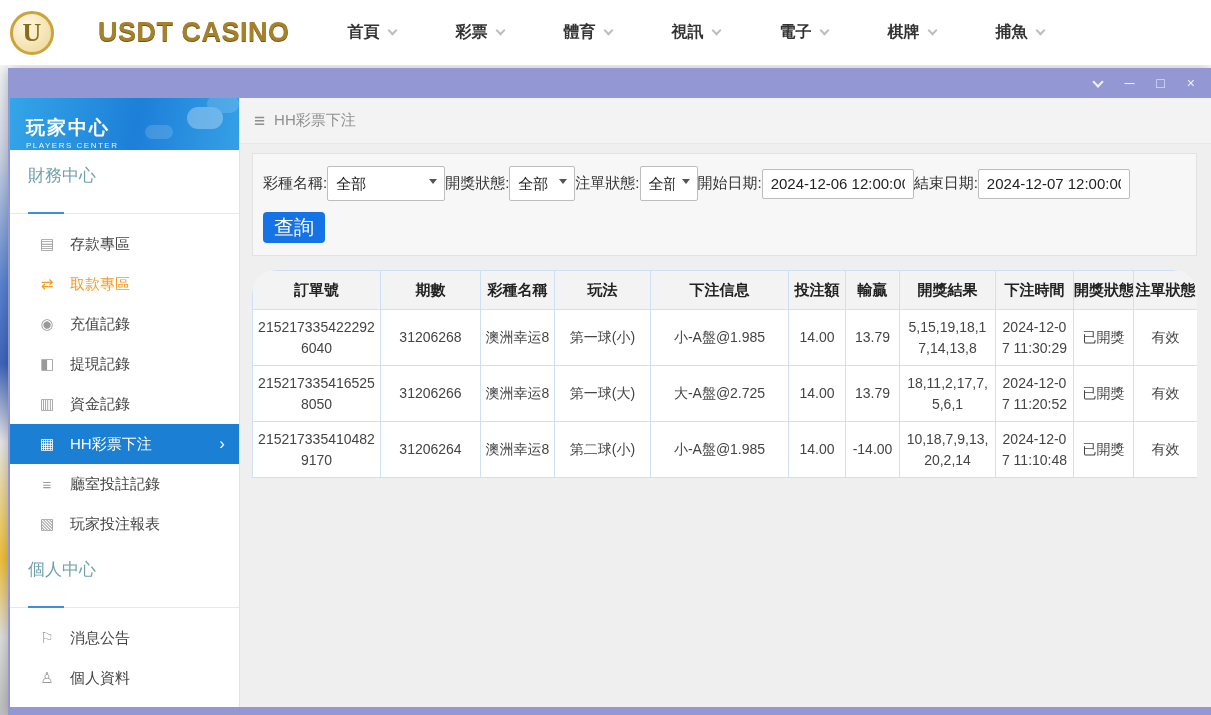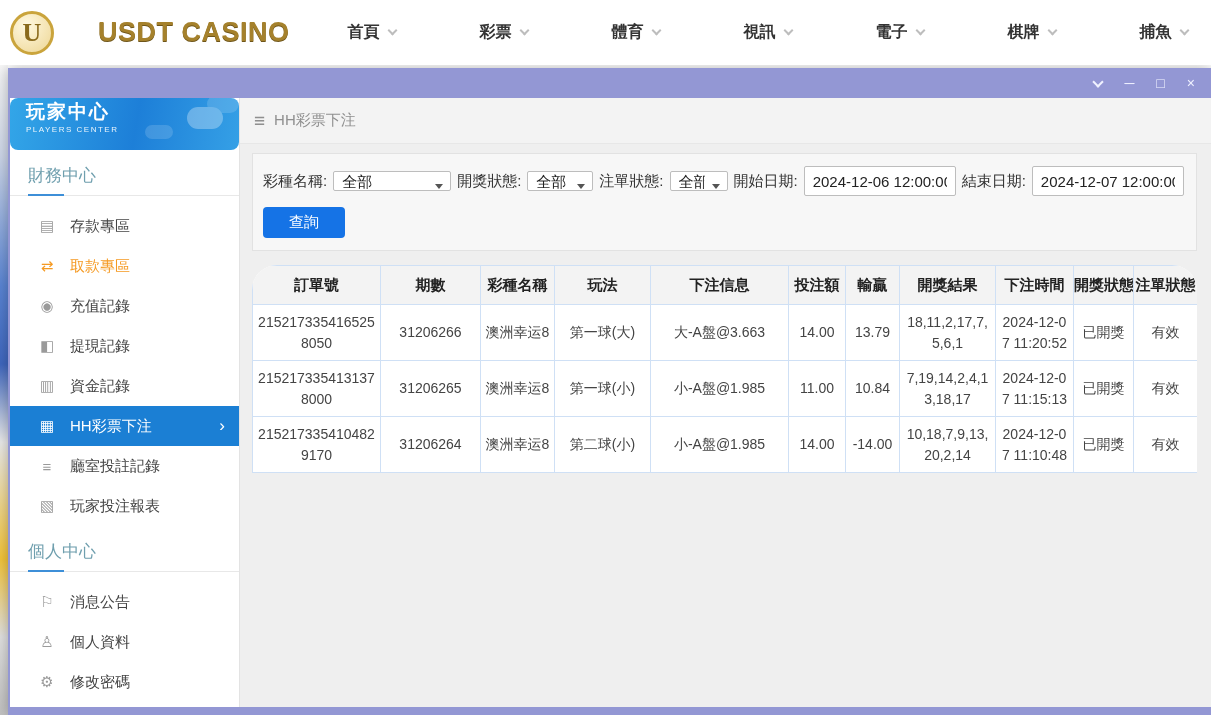--- a/index.html
+++ b/index.html
@@ -8,21 +8,21 @@
   .page { position:relative; width:1211px; height:715px; overflow:hidden; background:#fff; }
 
   
   .topnav { height:65px; display:flex; align-items:center; padding-left:10px; background:#fff; position:relative; z-index:2; }
   .logo { display:flex; align-items:center; gap:8px; cursor:pointer; }
   .logo-mark { width:44px; height:44px; border-radius:50%; border:3px solid #caa43c;
     background:radial-gradient(circle at 35% 30%, #fff8e0, #edd694);
     color:#8a6a1c; font-size:26px; font-weight:bold; display:flex; align-items:center; justify-content:center;
     font-family:"Liberation Serif","DejaVu Serif",serif; }
   .logo-text { font-size:27px; font-weight:800; letter-spacing:.5px; color:#a5812c; text-shadow:0 1px 0 #6e551a;margin-left:36px; }
-  .nav-items { display:flex; margin-left:58px; gap:84px; }
+  .nav-items { display:flex; margin-left:58px; gap:60px; }
   .nav-item { display:flex; align-items:center; font-size:16px; color:#333; font-weight:600; cursor:pointer; }
   .chev { width:7px; height:7px; border-right:2px solid #bdbdbd; border-bottom:2px solid #bdbdbd;
     transform:rotate(45deg); margin-left:9px; margin-top:-4px; display:inline-block; }
 
   
   .backdrop-strip { position:absolute; left:0; top:65px; width:8px; height:650px;
     background:linear-gradient(180deg,#f8f8f8 0%,#cfd8ea 14%,#5b86d5 34%,#4068c0 46%,#ececec 58%,#f5c63a 76%,#e3e3e3 88%,#c2c2c2 100%); }
 
   
   .modal { position:absolute; left:8px; top:68px; right:0; bottom:0; background:#efefef;
@@ -31,56 +31,56 @@
   .titlebar { height:30px; flex:none; background:#9397d4; display:flex; align-items:center;
     justify-content:flex-end; gap:22px; padding-right:16px; }
   .tb-btn { color:#f0f2ff; font-size:14px; line-height:1; cursor:pointer; }
   .tb-chevron { width:8px; height:8px; border-right:2px solid #f0f2ff; border-bottom:2px solid #f0f2ff;
     transform:rotate(45deg); margin-top:-3px; cursor:pointer; }
   .modal-body { flex:1; display:flex; overflow:hidden; }
 
   
   .sidebar { width:230px; flex:none; background:#fff; overflow:hidden; border-right:1px solid #e3e3e3; }
   .sb-header { height:52px; background:linear-gradient(100deg,#33a6e8 0%,#1d7fd8 55%,#35a0e6 100%);
-    color:#fff; padding:1px 0 0 16px; position:relative; overflow:hidden;border-radius:8px; }
+    color:#fff; padding:17px 0 0 16px; position:relative; overflow:hidden; }
   .sb-header-art { position:absolute; right:16px; top:9px; width:36px; height:22px; border-radius:11px;
     background:rgba(255,255,255,.3); box-shadow:-46px 14px 0 -4px rgba(255,255,255,.15), 18px -14px 0 -2px rgba(255,255,255,.15); }
   .sb-title { font-size:19px; font-weight:bold; letter-spacing:2px; }
   .sb-subtitle { font-size:8px; letter-spacing:1.5px; opacity:.9; }
-  .sb-section-title { margin-top:14px; padding:0 0 8px 18px; font-size:17px; color:#6f9fae;
+  .sb-section-title { margin-top:14px; padding:0 0 26px 18px; font-size:17px; color:#6f9fae;
     position:relative; border-bottom:1px solid #e8e8e8; }
   .sb-section-title::after { content:''; position:absolute; left:18px; bottom:-1px; width:36px; height:2px; background:#3d8fd8; }
   .sb-items { padding-top:10px; }
   .sb-item { height:40px; display:flex; align-items:center; padding:0 14px 0 28px; font-size:15px; color:#444; cursor:pointer; }
   .sb-icon { width:18px; margin-right:14px; color:#9a9a9a; font-size:15px; text-align:center; flex:none; }
   .sb-item.state-accent { color:#f59a23; }
   .sb-item.state-accent .sb-icon { color:#f59a23; }
   .sb-item.state-active { background:#1b7fd4; color:#fff; }
   .sb-item.state-active .sb-icon { color:#fff; }
   .sb-chevron { margin-left:auto; display:none; font-size:17px; }
   .sb-item.state-active .sb-chevron { display:block; color:#fff; }
 
   
   .content { flex:1; background:#efefef; overflow:hidden; display:flex; flex-direction:column; }
   .breadcrumb { height:46px; flex:none; display:flex; align-items:center; padding-left:14px;
     color:#8f8f8f; font-size:15px; gap:9px; border-bottom:1px solid #e7e7e7; background:#f3f3f3; }
   .hamburger { font-size:19px; color:#8f8f8f; cursor:pointer; }
 
   .filter-panel { margin:9px 14px 0 12px; background:#f7f7f7; border:1px solid #e2e2e2; padding:12px 10px; flex:none; }
-  .filter-row { display:flex; align-items:center; gap:6px; font-size:15px; color:#333; white-space:nowrap; }
+  .filter-row { display:flex; align-items:center; font-size:15px; color:#333; white-space:nowrap; }
   .select-wrap { position:relative; display:inline-block; }
-  select { appearance:none; -webkit-appearance:none; height:20px; border:1px solid #bdbdbd; background:#fff;
+  select { appearance:none; -webkit-appearance:none; height:35px; border:1px solid #bdbdbd; background:#fff;
     border-radius:2px; font-size:15px; padding:0 22px 0 8px; color:#222; font-family:inherit; }
   .select-wrap::after { content:''; position:absolute; right:8px; top:13px;
     border:4px solid transparent; border-top:5px solid #555; pointer-events:none; }
   .sel-lottery { width:118px; } .sel-draw { width:66px; } .sel-order { width:58px; }
   .date-input { height:30px; width:152px; border:1px solid #bdbdbd; border-radius:2px; font-size:15px;
     padding:0 8px; color:#222; font-family:inherit; background:#fff; }
-  .search-btn { margin-top:11px; height:31px; padding:0 26px; background:#1573e6; color:#fff; border:none;
-    border-radius:4px; font-size:15px; cursor:pointer; font-family:inherit; }
+  .search-btn { margin-top:11px; height:31px; padding:0 11px; background:#1573e6; color:#fff; border:none;
+    border-radius:4px; font-size:20px; cursor:pointer; font-family:inherit; }
 
   .table-wrap { margin:14px 14px 0 12px; flex:1; overflow:hidden;border-radius:25px; }
   table { width:945px; border-collapse:collapse; table-layout:fixed; background:#fff; }
   th { background:#f3f3f3; font-weight:bold; font-size:15px; color:#222; height:39px;
     border:1px solid #cfe0f5; padding:0; white-space:nowrap; overflow:hidden; }
   td { font-size:14px; color:#444; text-align:center; border:1px solid #cfe0f5; height:56px;
     padding:2px 4px; word-break:break-all; line-height:1.45; background:#fff; }
 </style>
 </head>
 <body>
@@ -288,42 +288,42 @@
                   <th>投注額</th>
                   <th>輸贏</th>
                   <th>開獎結果</th>
                   <th>下注時間</th>
                   <th>開獎狀態</th>
                   <th>注單狀態</th>
                 </tr>
             </thead>
             <tbody>
                 <tr>
+                  <td>2152173354222926040</td>
+                  <td>31206268</td>
+                  <td>澳洲幸运8</td>
+                  <td>第一球(小)</td>
+                  <td>小-A盤@1.985</td>
+                  <td>14.00</td>
+                  <td>13.79</td>
+                  <td>5,15,19,18,17,14,13,8</td>
+                  <td>2024-12-07 11:30:29</td>
+                  <td>已開獎</td>
+                  <td>有效</td>
+                </tr>
+                <tr>
                   <td>2152173354165258050</td>
                   <td>31206266</td>
                   <td>澳洲幸运8</td>
                   <td>第一球(大)</td>
-                  <td>大-A盤@3.663</td>
+                  <td>大-A盤@2.725</td>
                   <td>14.00</td>
                   <td>13.79</td>
                   <td>18,11,2,17,7,5,6,1</td>
                   <td>2024-12-07 11:20:52</td>
-                  <td>已開獎</td>
-                  <td>有效</td>
-                </tr>
-                <tr>
-                  <td>2152173354131378000</td>
-                  <td>31206265</td>
-                  <td>澳洲幸运8</td>
-                  <td>第一球(小)</td>
-                  <td>小-A盤@1.985</td>
-                  <td>11.00</td>
-                  <td>10.84</td>
-                  <td>7,19,14,2,4,13,18,17</td>
-                  <td>2024-12-07 11:15:13</td>
                   <td>已開獎</td>
                   <td>有效</td>
                 </tr>
                 <tr>
                   <td>2152173354104829170</td>
                   <td>31206264</td>
                   <td>澳洲幸运8</td>
                   <td>第二球(小)</td>
                   <td>小-A盤@1.985</td>
                   <td>14.00</td>

